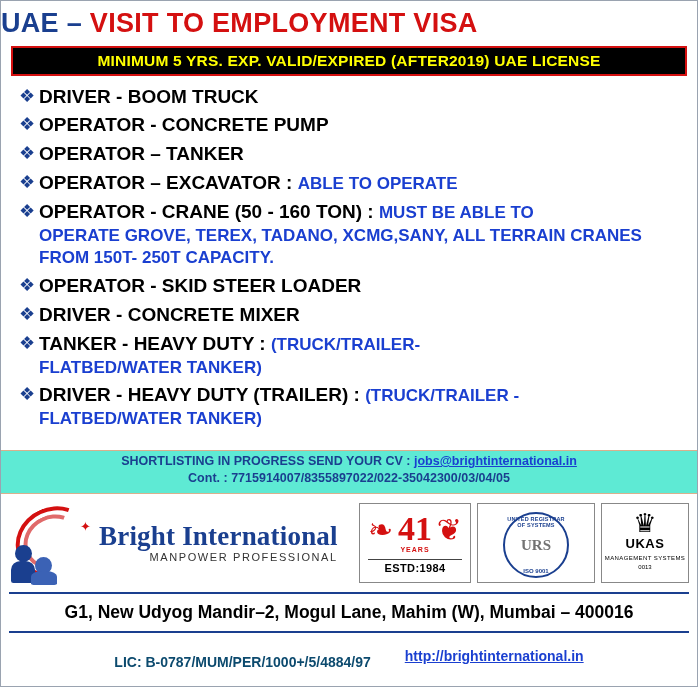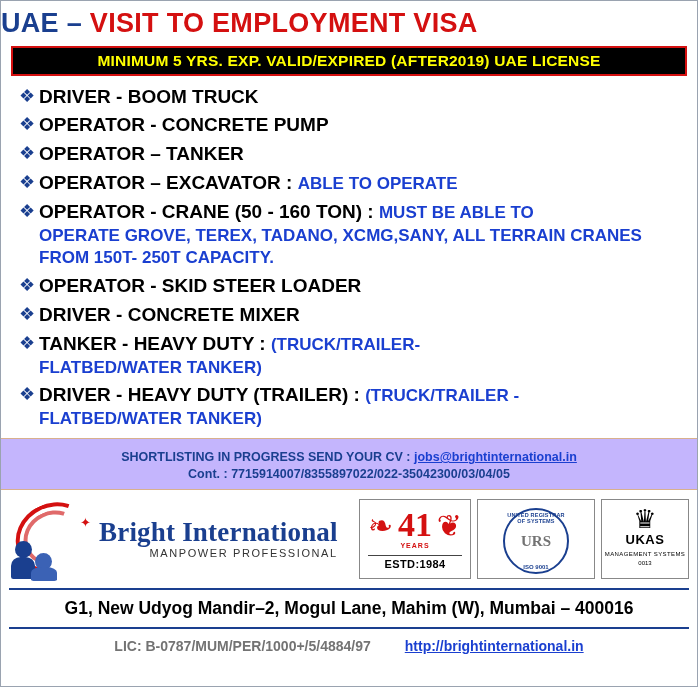--- a/index.html
+++ b/index.html
@@ -83,26 +83,26 @@
     font-weight: bold;
   }
   .job-note-sm {
     color: #1a3fd0;
     font-size: 17px;
     font-weight: bold;
   }
 
   
   .contact {
-    margin-top: 8px;
-    background: #c4b5fd;
+    margin-top: 20px;
+    background: #5eead4;
     border-top: 1px solid #d9b08d;
     border-bottom: 1px solid #d9b08d;
     text-align: center;
-    padding: 11px 4px 8px 4px;
+    padding: 3px 4px 8px 4px;
   }
   .contact-line1 {
     font-size: 12.5px;
     font-weight: bold;
     color: #1a3f8f;
   }
   .contact-mail {
     color: #1a3fd0;
     text-decoration: underline;
   }
@@ -278,21 +278,21 @@
   }
   .footer {
     display: flex;
     justify-content: center;
     align-items: center;
     gap: 34px;
     padding: 9px 6px 8px 6px;
     font-size: 14px;
     font-weight: bold;
   }
-  .lic { color: #737373; }
+  .lic { color: #0c4a6e; margin-top: 12px; }
   .weburl {
     color: #1a3fd0;
   }
 
   
   .bm-arc {
     position: absolute;
     border: 4px solid #d41010;
     border-radius: 50%;
     border-right-color: transparent;

